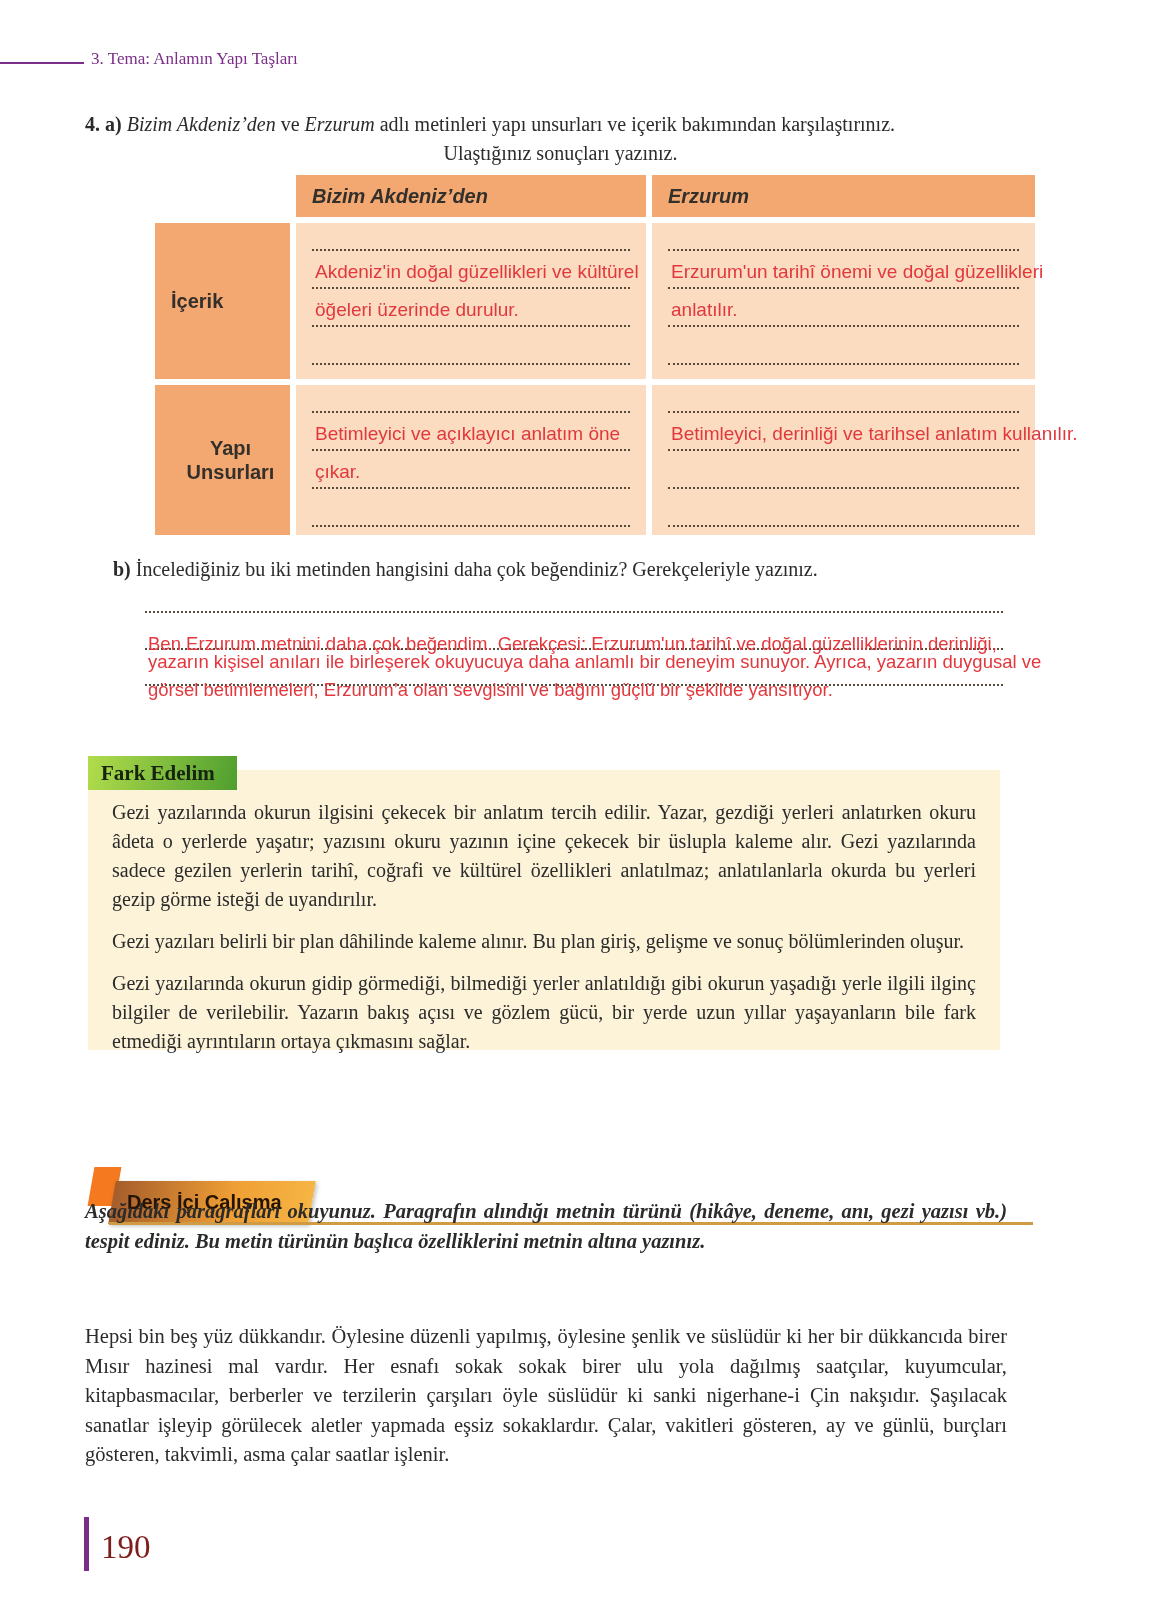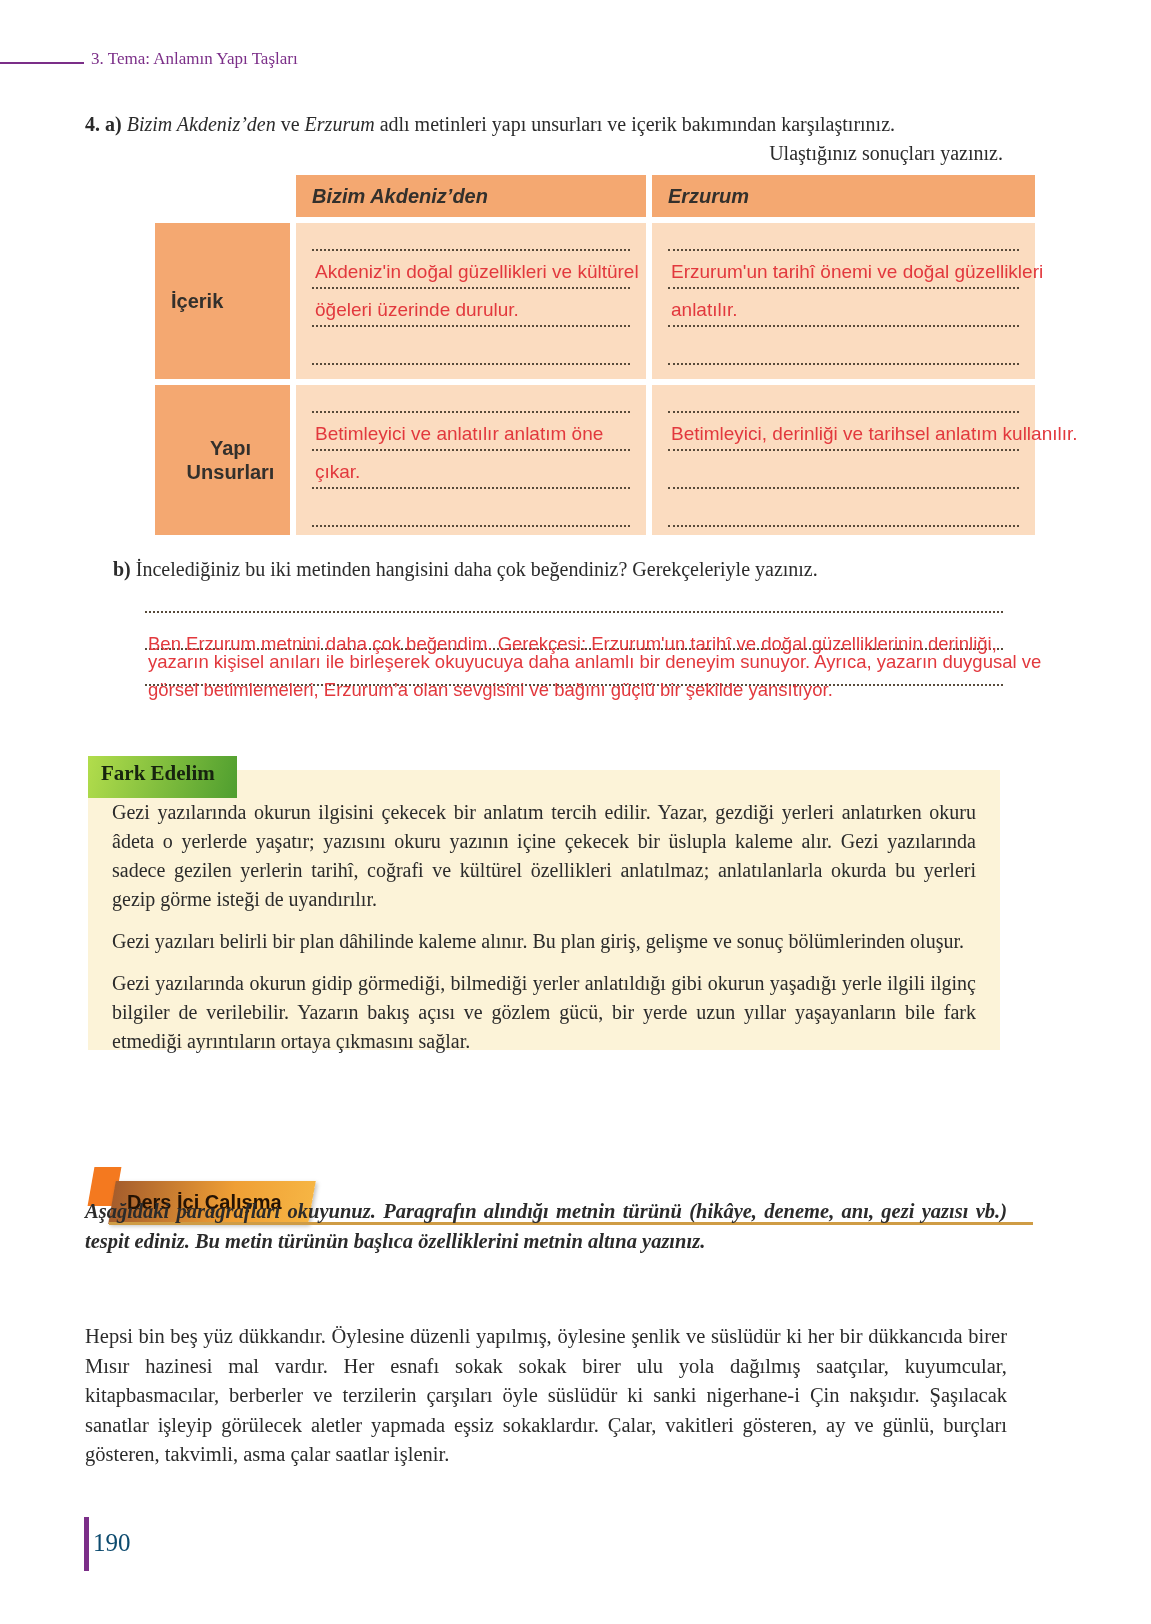--- a/index.html
+++ b/index.html
@@ -13,21 +13,21 @@
   }
 
   
   .theme-line { position:absolute; left:0; top:62px; width:84px; height:2px; background:var(--purple,#7b2e88); }
   .theme-title { position:absolute; left:91px; top:49px; font-size:17px; color:var(--purple,#7b2e88); }
 
   
   .q4 { position:absolute; left:85px; top:110px; width:918px; font-size:20px; line-height:29px; text-align:justify; }
   .q4 .qb { font-weight:bold; }
   .q4 .qi { font-style:italic; }
-  .q4-line2 { text-align:right; margin-left:33px; }
+  .q4-line2 { text-align:center; margin-left:33px; }
 
   
   .ctable { position:absolute; left:155px; top:175px; display:grid;
             grid-template-columns:135px 350px 383px; grid-template-rows:42px 156px 150px; gap:6px; }
   .th, .rowlabel {
     background:var(--table-header-bg,#f4a871);
     display:flex; align-items:center; padding-left:16px;
     font-family:"Liberation Sans", sans-serif; font-weight:bold; font-size:20px; color:#33302c;
   }
   .th { font-style:italic; }
@@ -54,21 +54,21 @@
   .bans { position:absolute; left:3px; white-space:nowrap;
           font-family:"Liberation Sans", sans-serif; font-size:18.5px;
           color:var(--handwriting-red,#e2383d); z-index:2; }
   .bans.l1 { top:30px; } .bans.l2 { top:48px; } .bans.l3 { top:76px; }
 
   
   .fark { position:absolute; left:88px; top:770px; width:912px; height:280px; background:var(--note-box-bg,#fcf3d8); }
   .fark-label {
     position:absolute; left:0; top:-14px; height:34px; min-width:108px;
     background:linear-gradient(105deg, var(--note-label-green-start,#b2dd4c), var(--note-label-green-end,#4f9e2f));
-    display:flex; align-items:center; padding:0 22px 8px 13px;
+    display:flex; align-items:center; padding:0 22px 0 13px;
     font-weight:bold; font-size:21px; color:#17240f;
   }
   .fark-body { padding:28px 24px 0 24px; font-size:20px; line-height:29px; text-align:justify; }
   .fark-body p { margin:0 0 13px 0; }
 
   
   .ders { position:absolute; left:88px; top:1166px; width:947px; height:60px; }
   .ders-sq { position:absolute; left:3px; top:1px; width:27px; height:39px;
              background:var(--banner-orange,#f4791f); transform:skewX(-10deg); }
   .ders-banner {
@@ -84,21 +84,21 @@
   .ders-line { position:absolute; left:21px; top:56px; width:924px; height:3px; background:var(--rule-line-tan,#cf9c45); }
 
   
   .instructions { position:absolute; left:85px; top:1196px; width:922px;
                   font-size:20.5px; line-height:30px; font-weight:bold; font-style:italic; text-align:justify; }
   .excerpt { position:absolute; left:85px; top:1322px; width:922px;
              font-size:20.5px; line-height:29.5px; text-align:justify; }
 
   
   .page-bar { position:absolute; left:84px; top:1517px; width:5px; height:54px; background:var(--purple,#7b2e88); }
-  .page-num { position:absolute; left:93px; top:1529px; font-size:25px; color:#0c4a6e; }
+  .page-num { position:absolute; left:101px; top:1529px; font-size:33px; color:#7f1d1d; }
 </style>
 </head>
 <body>
 
 <div class="theme-line"></div>
 <div class="theme-title">3. Tema: Anlamın Yapı Taşları</div>
 
 <div class="q4">
   <span class="qb">4.</span>
   <span class="qb">a)</span>
@@ -129,21 +129,21 @@
     <div class="rule r4"></div>
     <div class="answer wc2">Erzurum'un tarihî önemi ve doğal güzellikleri anlatılır.</div>
   </div>
 
   <div class="rowlabel">Yapı Unsurları</div>
   <div class="cell">
     <div class="rule r1"></div>
     <div class="rule r2"></div>
     <div class="rule r3"></div>
     <div class="rule r4"></div>
-    <div class="answer wc3">Betimleyici ve anlatılır anlatım öne çıkar.</div>
+    <div class="answer wc3">Betimleyici ve açıklayıcı anlatım öne çıkar.</div>
   </div>
   <div class="cell">
     <div class="rule r1"></div>
     <div class="rule r2"></div>
     <div class="rule r3"></div>
     <div class="rule r4"></div>
     <div class="answer wc4">Betimleyici, derinliği ve tarihsel anlatım kullanılır.</div>
   </div>
 </div>
 

